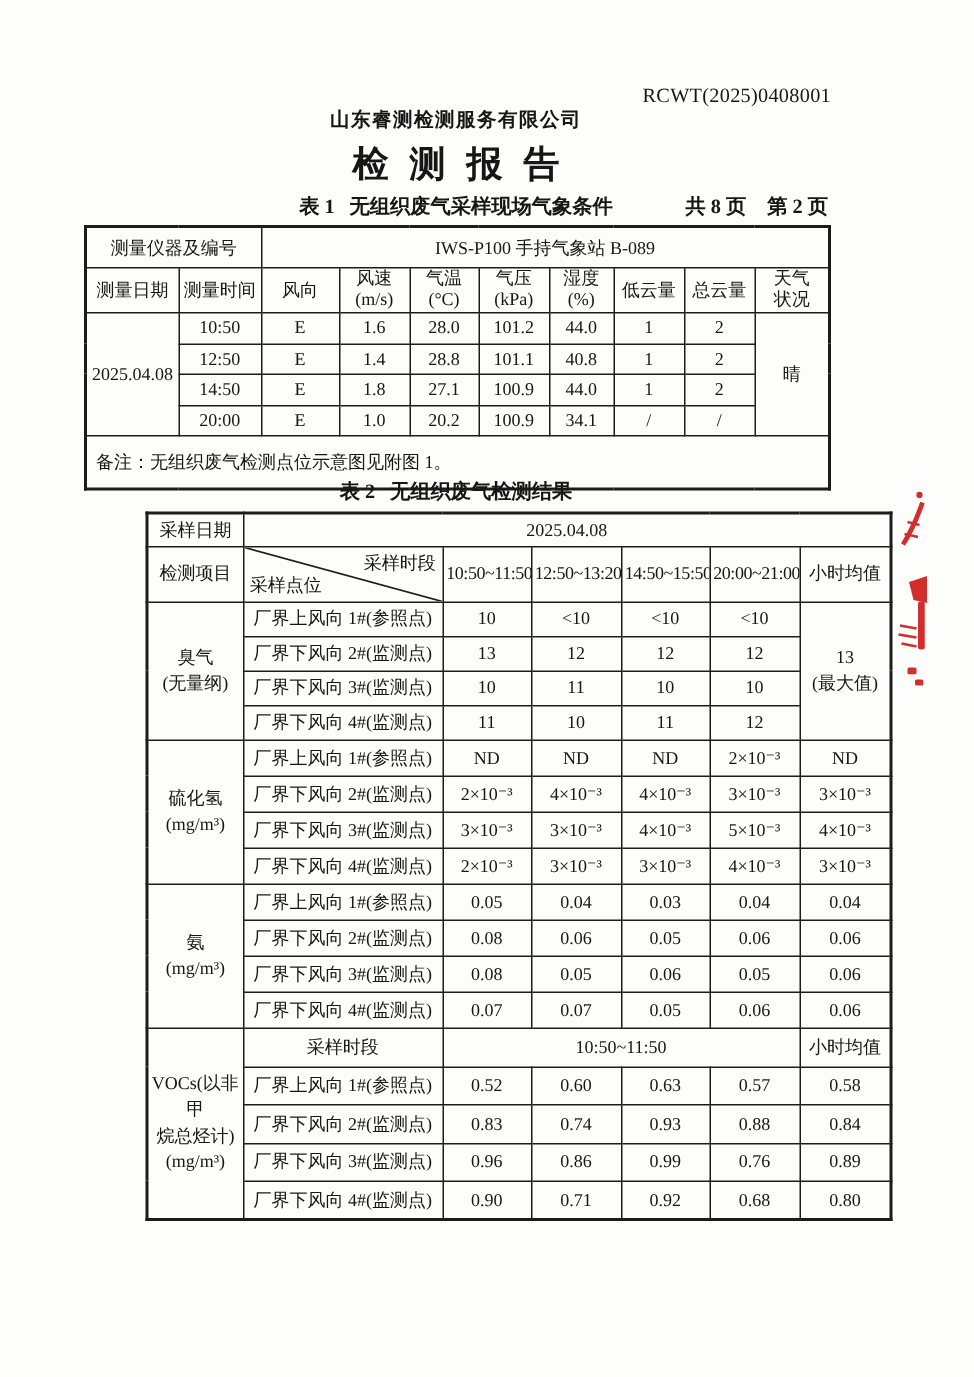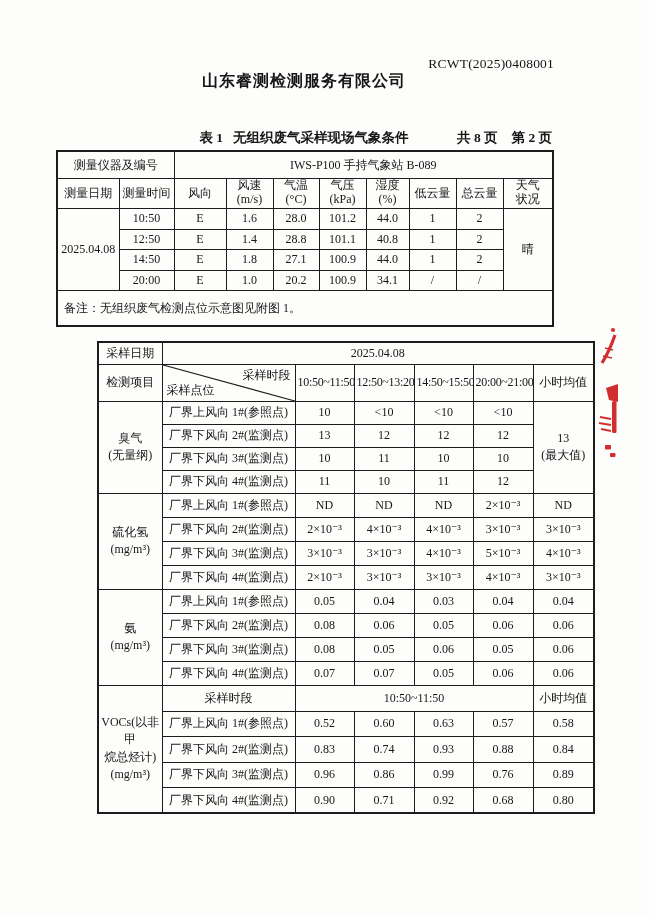--- a/index.html
+++ b/index.html
@@ -1,20 +1,20 @@
 <!DOCTYPE html>
 <html><head>
 <meta charset="utf-8">
 <style>
   html,body{margin:0;padding:0;background:#ffffff;}
   .page{position:relative;width:649px;height:918px;background:#fdfdfc;overflow:hidden;
         font-family:"Liberation Serif","DejaVu Serif",serif;color:#161616;}
   .report-no{position:absolute;top:56px;right:95px;font-size:13.5px;letter-spacing:.2px;}
   .company{position:absolute;top:71px;left:56px;width:496px;text-align:center;
-           font-size:16px;font-weight:bold;letter-spacing:1px;}
+           font-size:13px;font-weight:bold;letter-spacing:1px;}
   .title{position:absolute;top:93px;left:56px;width:496px;text-align:center;
          font-size:24px;font-weight:bold;letter-spacing:14px;text-indent:14px;}
   .caption-row{position:absolute;left:56px;width:496px;text-align:center;
                font-size:13.5px;font-weight:bold;}
   .caption-row .cap-no{margin-right:10px;text-align:center;}
   .pagination{position:absolute;right:0;top:0;font-weight:bold;}
   .pagination .pg1{margin-right:14px;}
   table.tbl{position:absolute;left:56px;border-collapse:collapse;table-layout:fixed;
             width:496px;border:2px solid #1c1c1c;}
   table.t1{top:150px;}
@@ -35,20 +35,21 @@
   tr.h23b{height:24px;} tr.h26{height:26px;} tr.h25{height:25px;}
   .stamp{position:absolute;left:596px;top:322px;}
 </style>
 </head>
 <body>
 
 <div class="page">
 
   <div class="report-no">RCWT(2025)0408001</div>
   <div class="company">山东睿测检测服务有限公司</div>
+  <div class="title">检测报告</div>
 
   <div class="caption-row" style="top:129px;">
     <span class="cap-no">表 1</span><span>无组织废气采样现场气象条件</span>
     <span class="pagination">
       <span class="pg1">共 8 页</span><span>第 2 页</span>
     </span>
   </div>
 
   <table class="tbl t1">
     <colgroup>
@@ -136,20 +137,23 @@
         <td>34.1</td>
         <td>/</td>
         <td>/</td>
       </tr>
       <tr class="h24">
         <td colspan="10" class="note-cell">备注：无组织废气检测点位示意图见附图 1。</td>
       </tr>
     </tbody>
   </table>
 
+  <div class="caption-row" style="top:319px;">
+    <span class="cap-no">表 2</span><span>无组织废气检测结果</span>
+  </div>
 
   <table class="tbl t2">
     <colgroup>
       <col style="width:64px">
         <col style="width:133px">
         <col style="width:59px">
         <col style="width:60px">
       <col style="width:59px">
         <col style="width:60px">
         <col style="width:61px">

